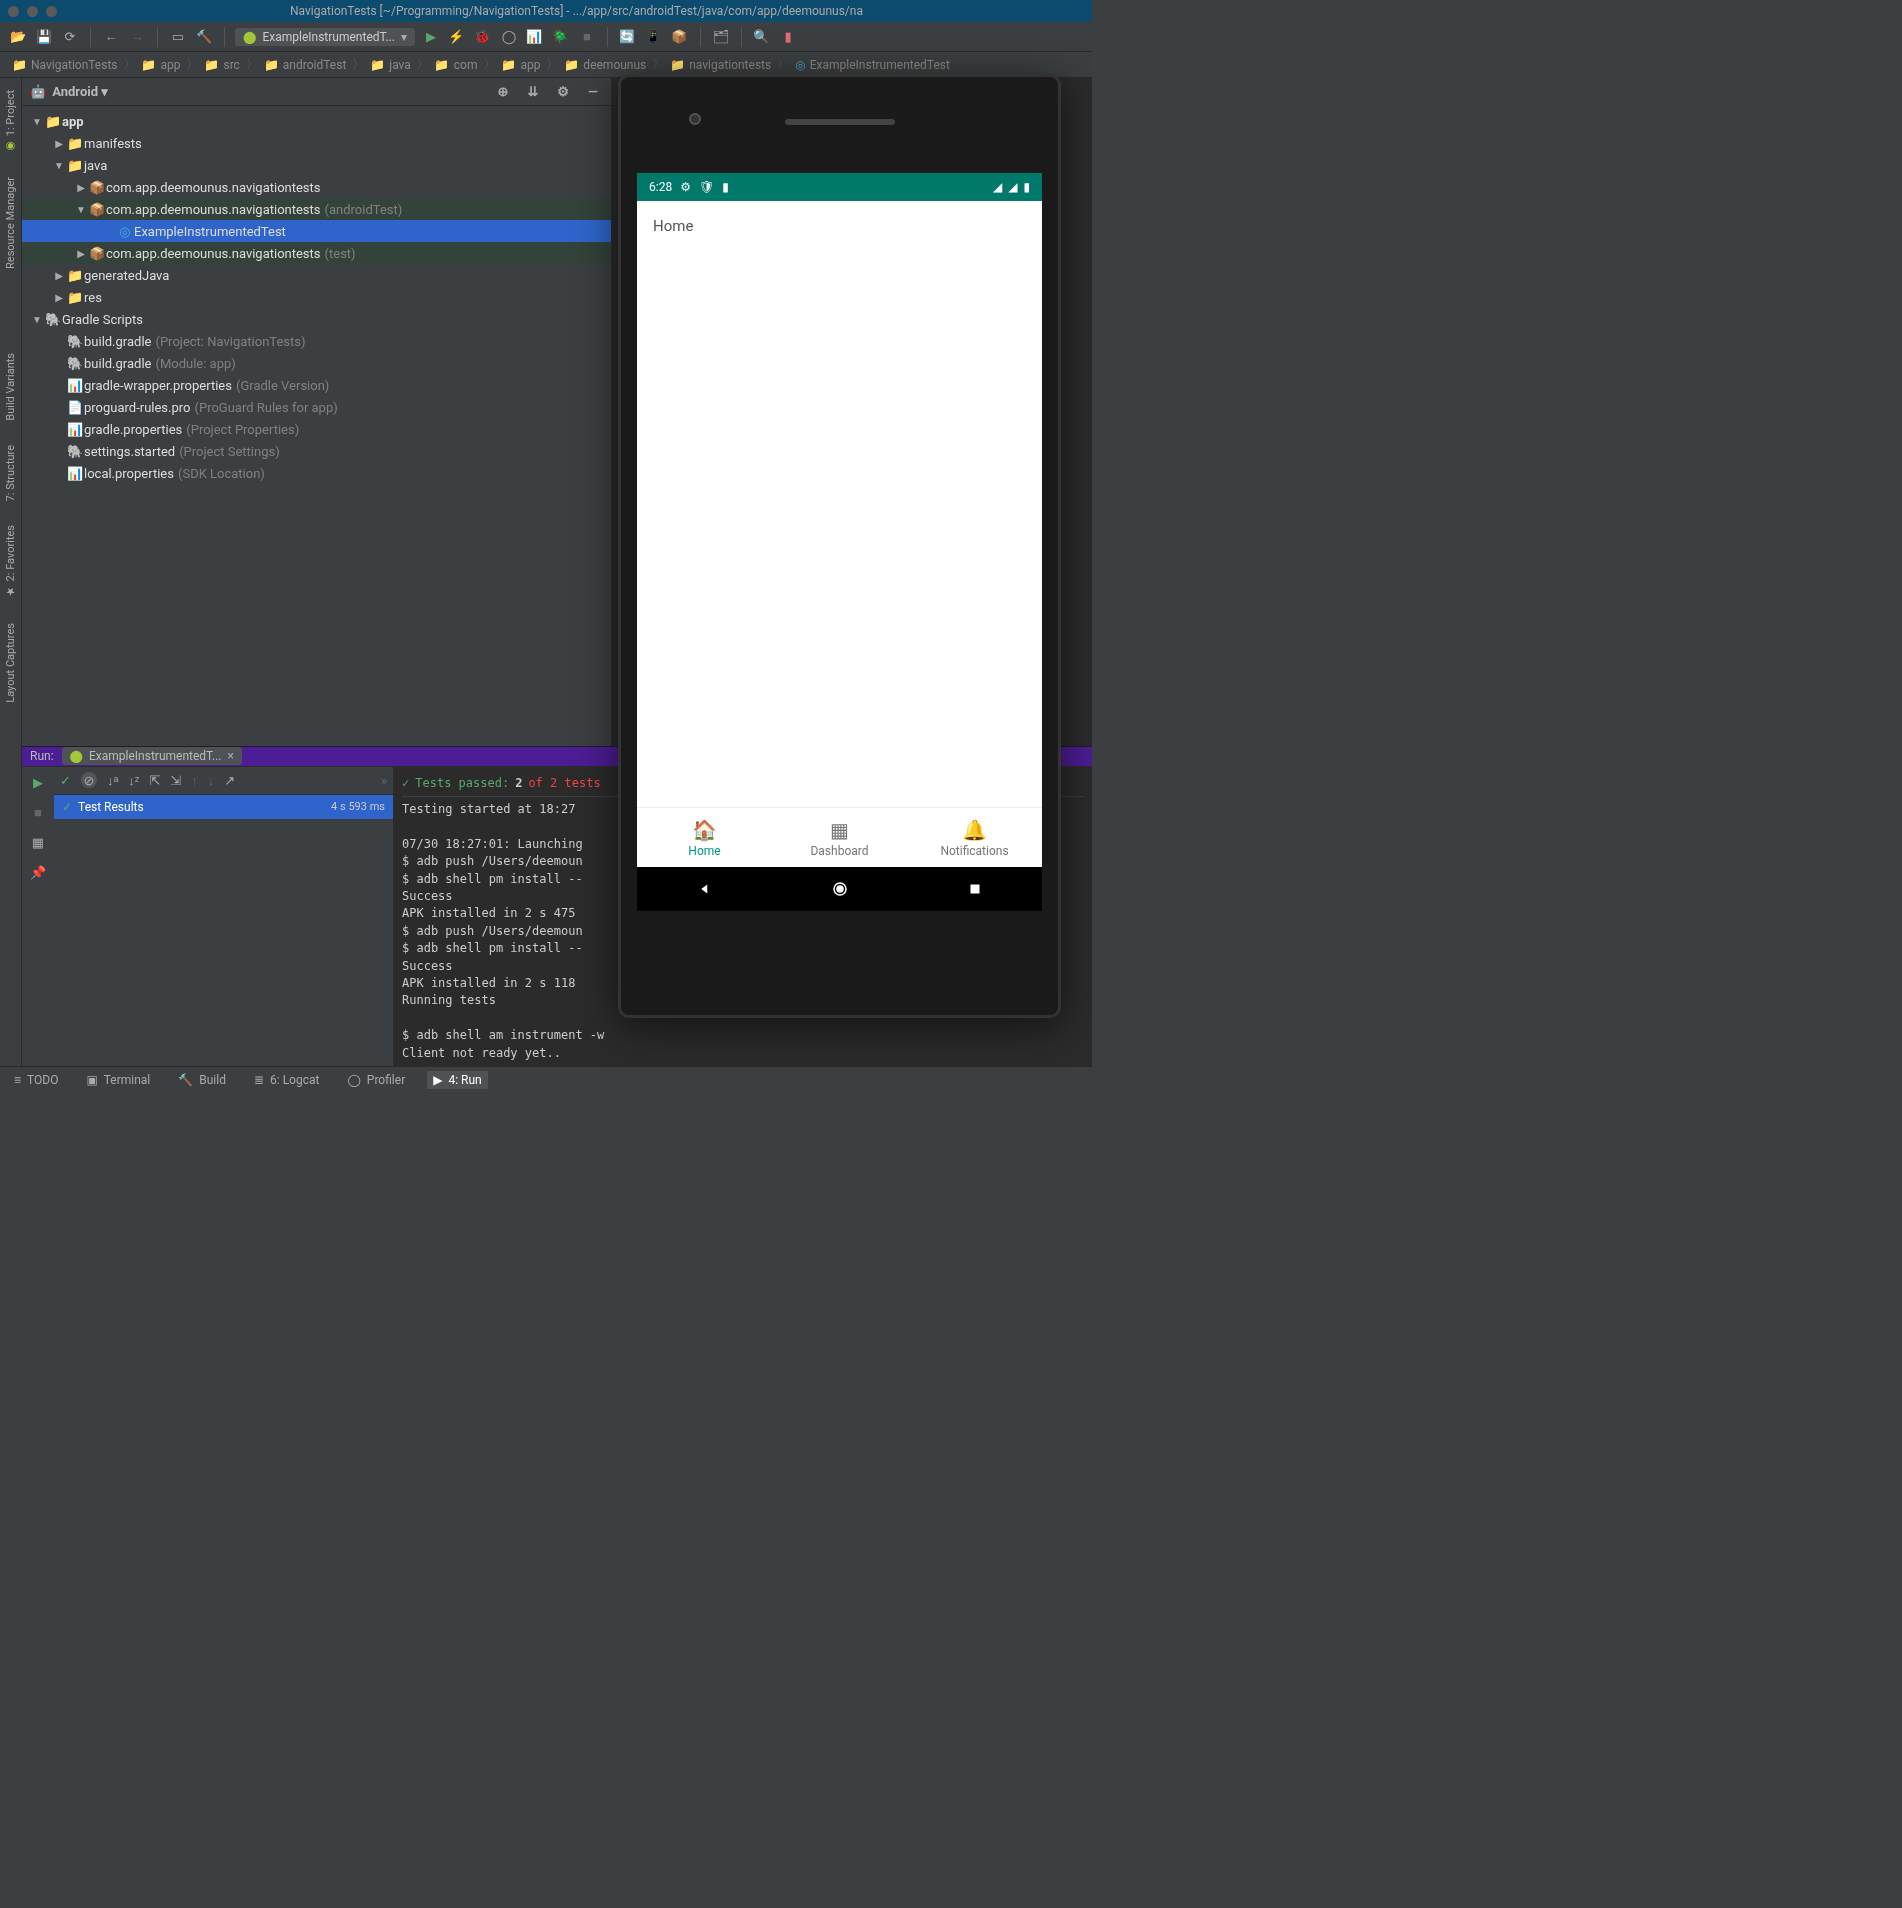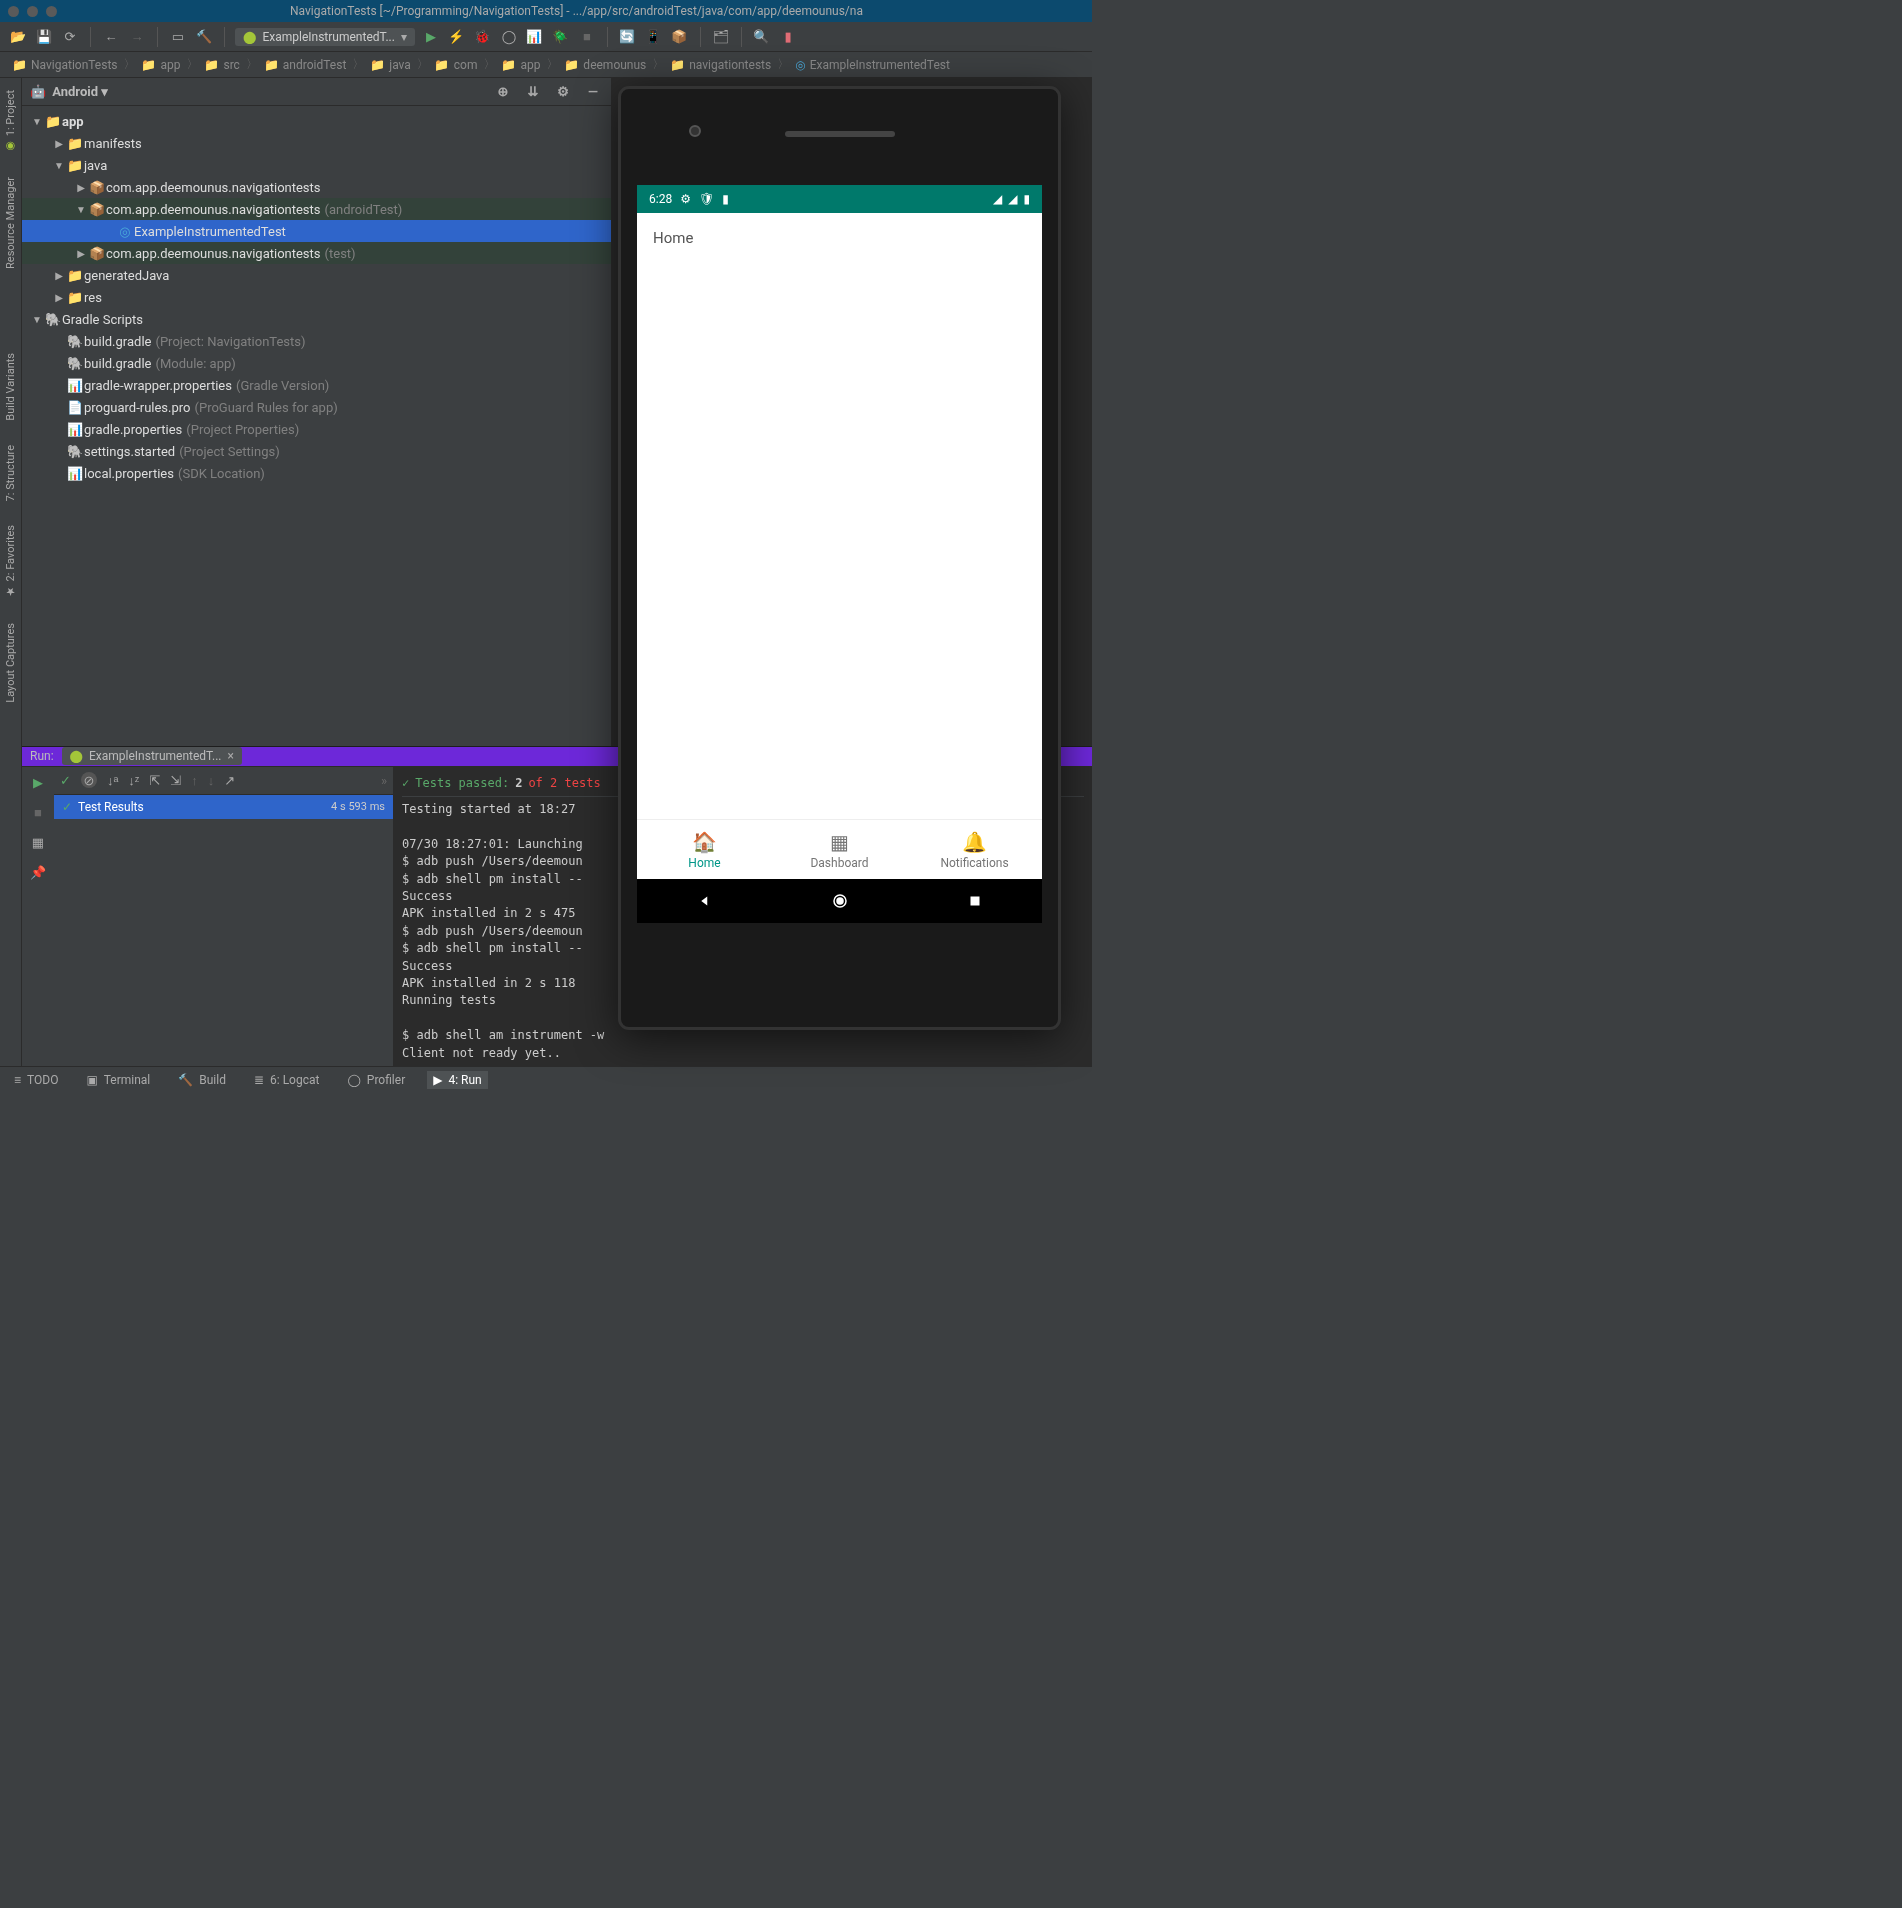--- a/index.html
+++ b/index.html
@@ -69,41 +69,41 @@
 .arrow { width:14px; color:#aaa; font-size:10px; display:inline-block; text-align:center;}
 .tree-icon { width:18px; display:inline-flex; justify-content:center; color:#87939a;}
 .node-text { color:#ddd;}
 .node-hint { color:#808080; margin-left:4px;}
 .android-icon { color:#a4c639;}
 .bottom-panel {
   position:absolute; left:22px; right:0; bottom:26px; height:320px;
   background:#2b2b2b; border-top:1px solid #1e1e1e;
   display:flex; flex-direction:column;
 }
-.run-header { height:26px; display:flex; align-items:center; background:#6d28d9; border-bottom:1px solid #2b2b2b; padding:0 8px; font-size:12px; gap:8px;}
+.run-header { height:26px; display:flex; align-items:center; background:#4c1d95; border-bottom:1px solid #2b2b2b; padding:0 8px; font-size:12px; gap:8px;}
 .run-tab-label { background:#4e5254; padding:2px 8px; border-radius:3px; display:flex; align-items:center; gap:6px;}
 .run-body { flex:1; display:flex;}
 .run-left-tools { width:32px; background:#3c3f41; display:flex; flex-direction:column; align-items:center; padding-top:6px; gap:10px;}
 .run-tree-col { width:340px; background:#3c3f41; border-right:1px solid #2b2b2b;}
 .run-tree-toolbar { height:28px; display:flex; align-items:center; gap:10px; padding:0 6px; border-bottom:1px solid #2b2b2b; color:#aaa;}
 .test-result-row { height:24px; display:flex; align-items:center; padding:0 8px; background:#2f65ca; color:#fff; font-size:12px;}
 .test-time { margin-left:auto; color:#ccc; font-size:11px;}
 .run-console { flex:1; background:#2b2b2b; padding:4px 8px; font-family: Menlo, Consolas, monospace; font-size:12px; line-height:1.45; color:#ccc; overflow:hidden;}
 .tests-passed { color:#59a869; display:flex; align-items:center; gap:6px; padding:4px 0; border-bottom:1px solid #3c3f41;}
 .tests-passed .muted { color:#ef4444;}
 .statusbar {
   position:absolute; bottom:0; left:0; right:0; height:26px;
   background:#3c3f41; border-top:1px solid #2b2b2b;
   display:flex; align-items:center; padding:0 8px; gap:16px; font-size:12px;
 }
 .sb-item { display:flex; align-items:center; gap:6px; color:#aaa; cursor:pointer; padding:2px 6px;}
 .sb-item.active { background:#4e5254; color:#fff;}
 
 .phone {
-  position:absolute; top:86px; left:618px;
+  position:absolute; top:74px; left:618px;
   width:443px; height:944px;
   background:#1a1a1a;
   border-radius:11px;
   border:3px solid #333;
   box-shadow:0 8px 40px rgba(0,0,0,0.6);
   z-index:50;
 }
 .phone-speaker { position:absolute; top:42px; left:50%; transform:translateX(-50%); width:110px; height:6px; background:#444; border-radius:3px;}
 .phone-camera { position:absolute; top:36px; left:68px; width:12px; height:12px; border-radius:50%; background:#333; border:2px solid #555;}
 .phone-screen { position:absolute; top:96px; left:16px; right:16px; bottom:104px; background:#fff; display:flex; flex-direction:column;}

